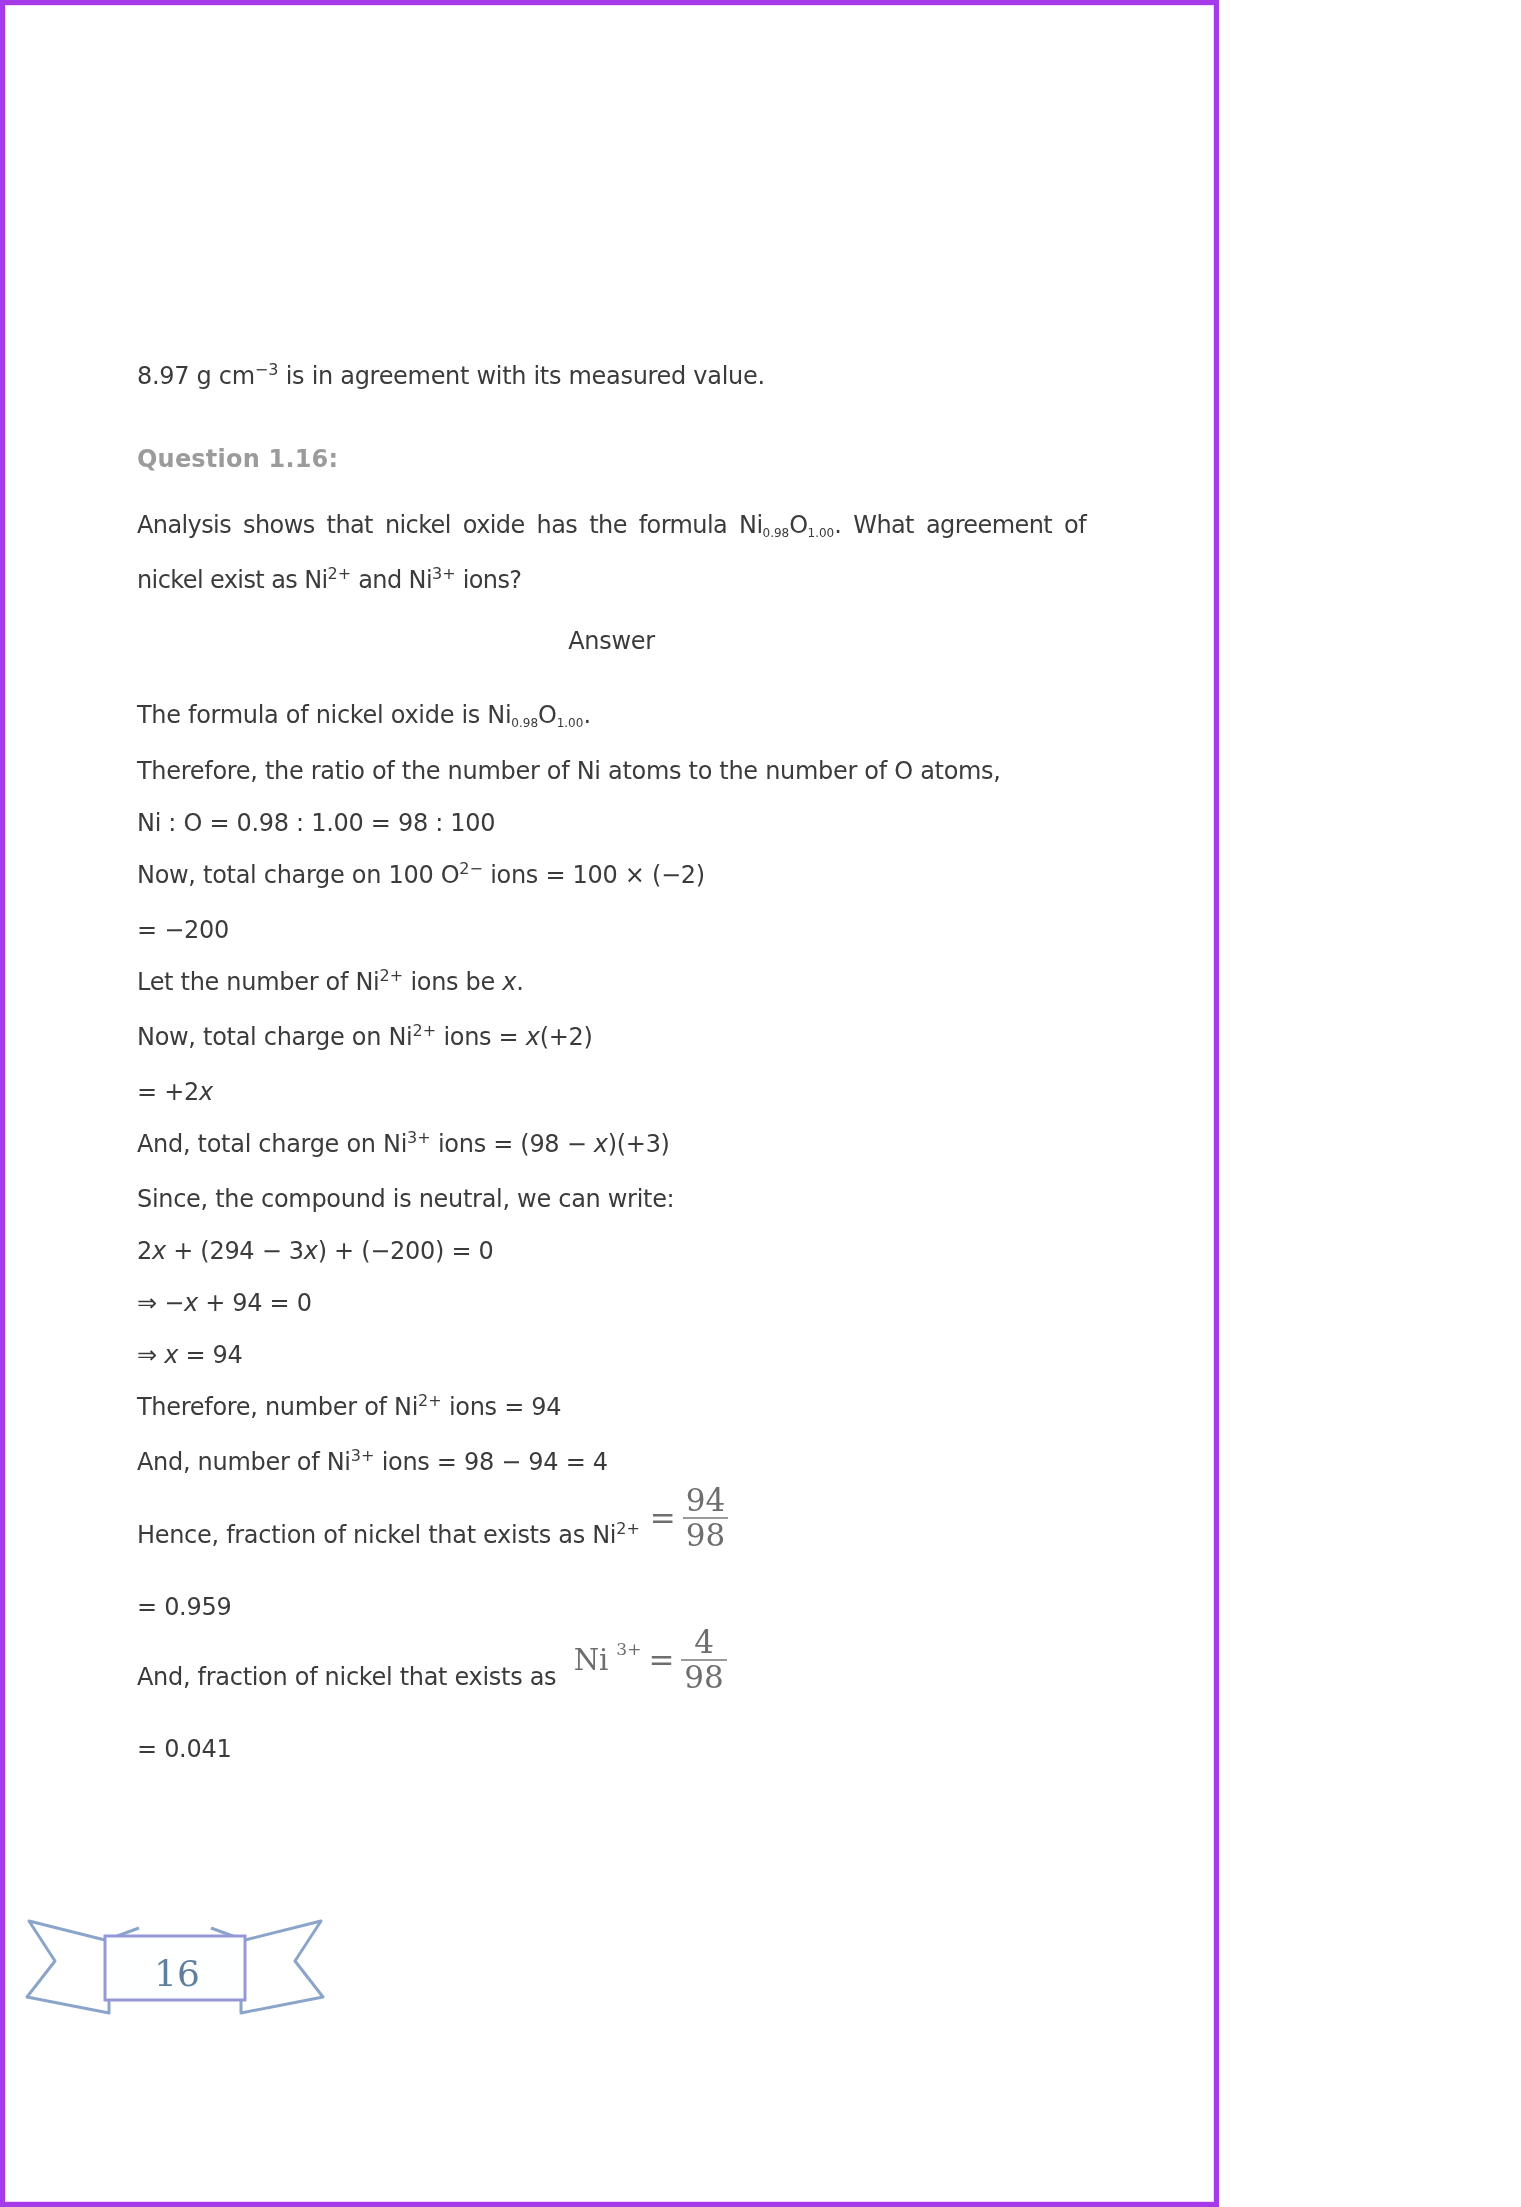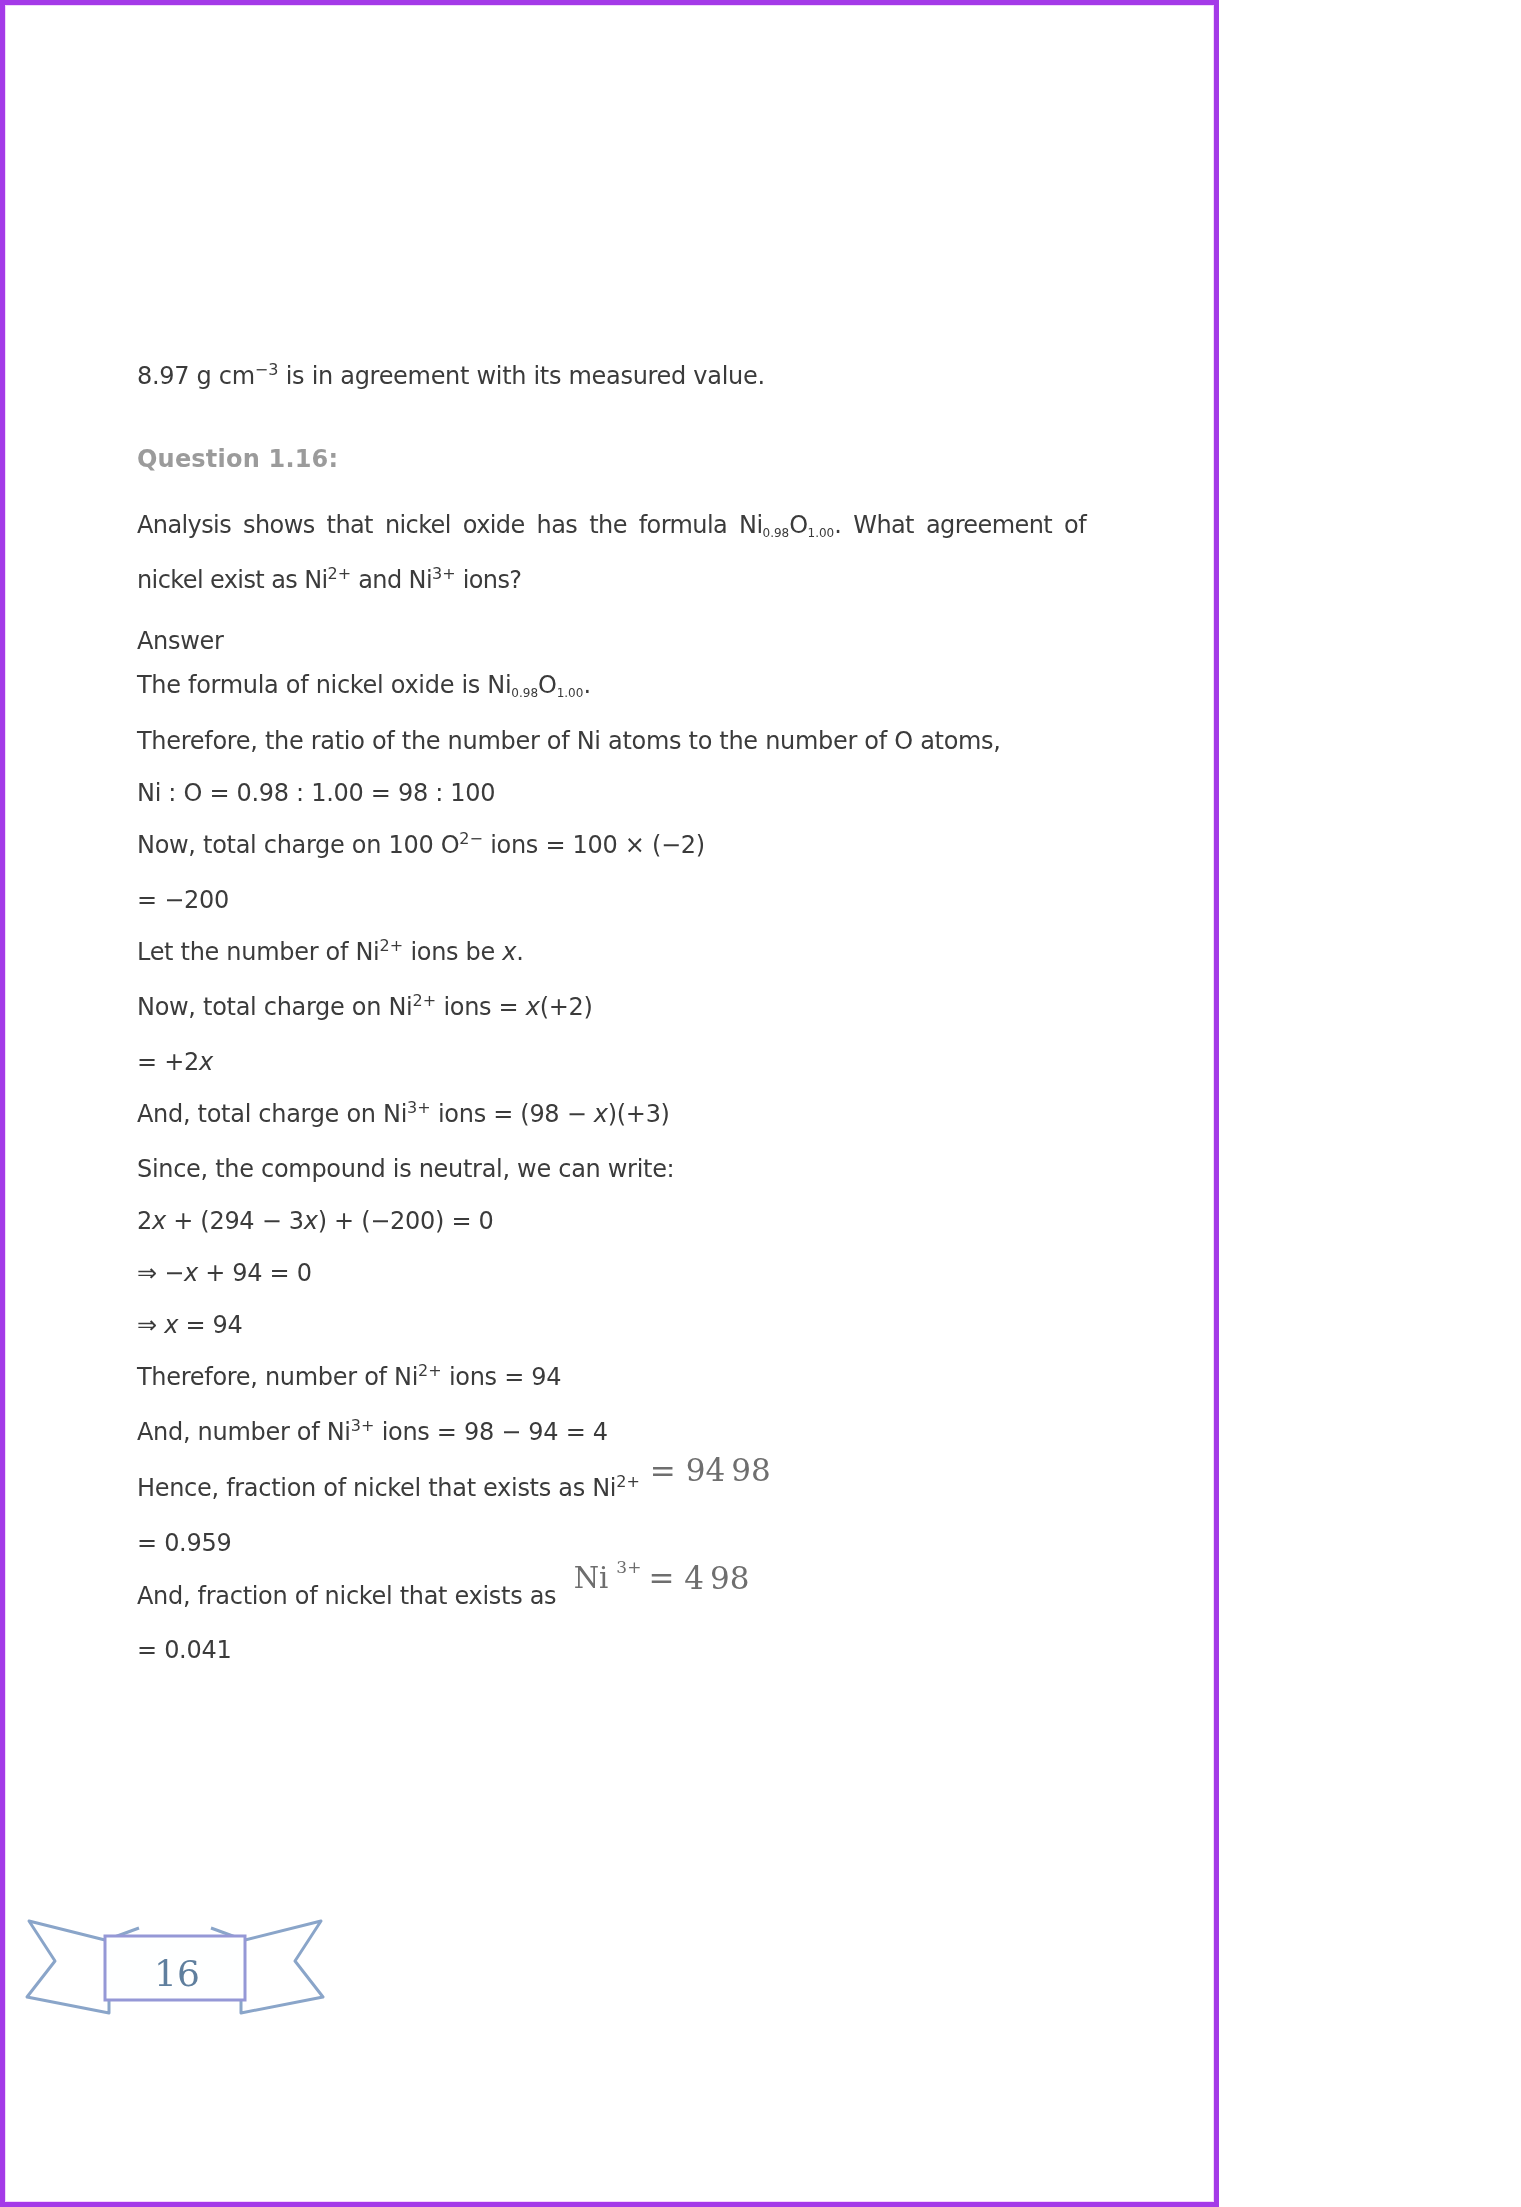--- a/index.html
+++ b/index.html
@@ -33,21 +33,21 @@
     margin-top:50px;
     margin-bottom:26px;
     letter-spacing:0.2px;
   }
   .question{
     text-align:justify;
     line-height:51px;
     letter-spacing:-0.6px;
     margin-bottom:18px;
   }
-  .answer-label{margin-bottom:14px;}
+  .answer-label{margin-bottom:44px;text-align:center;}
   .eq-line{margin:14px 0 22px 0;}
   .sp{font-size:16px;position:relative;top:-9px;letter-spacing:0;}
   .sb{font-size:12px;position:relative;top:4px;letter-spacing:0;}
   .it{font-style:italic;}
   
   .eq{
     display:inline-flex;
     align-items:center;
     column-gap:7px;
     font-family:"DejaVu Serif","Liberation Serif",serif;
@@ -55,21 +55,21 @@
     color:var(--eq-color);
     vertical-align:middle;
     position:relative;
     top:-18px;
     margin-left:10px;
     letter-spacing:0;
   }
   .eq .base{font-size:29px;}
   .eq .bsup{font-size:17px;position:relative;top:-11px;margin-left:1px;}
   .eq .esign{line-height:30px;}
-  .eq .frac{display:inline-flex;flex-direction:row;align-items:center;}
+  .eq .frac{display:inline-flex;flex-direction:column;align-items:center;}
   .eq .num,.eq .den{line-height:33px;padding:0 3px;}
   .eq .fbar{align-self:stretch;height:0;border-top:2px solid #999;}
   .footer{
     position:absolute;
     top:1896px;left:0;width:100%;
     display:flex;justify-content:flex-start;
   }
 </style>
 </head>
 <body>

